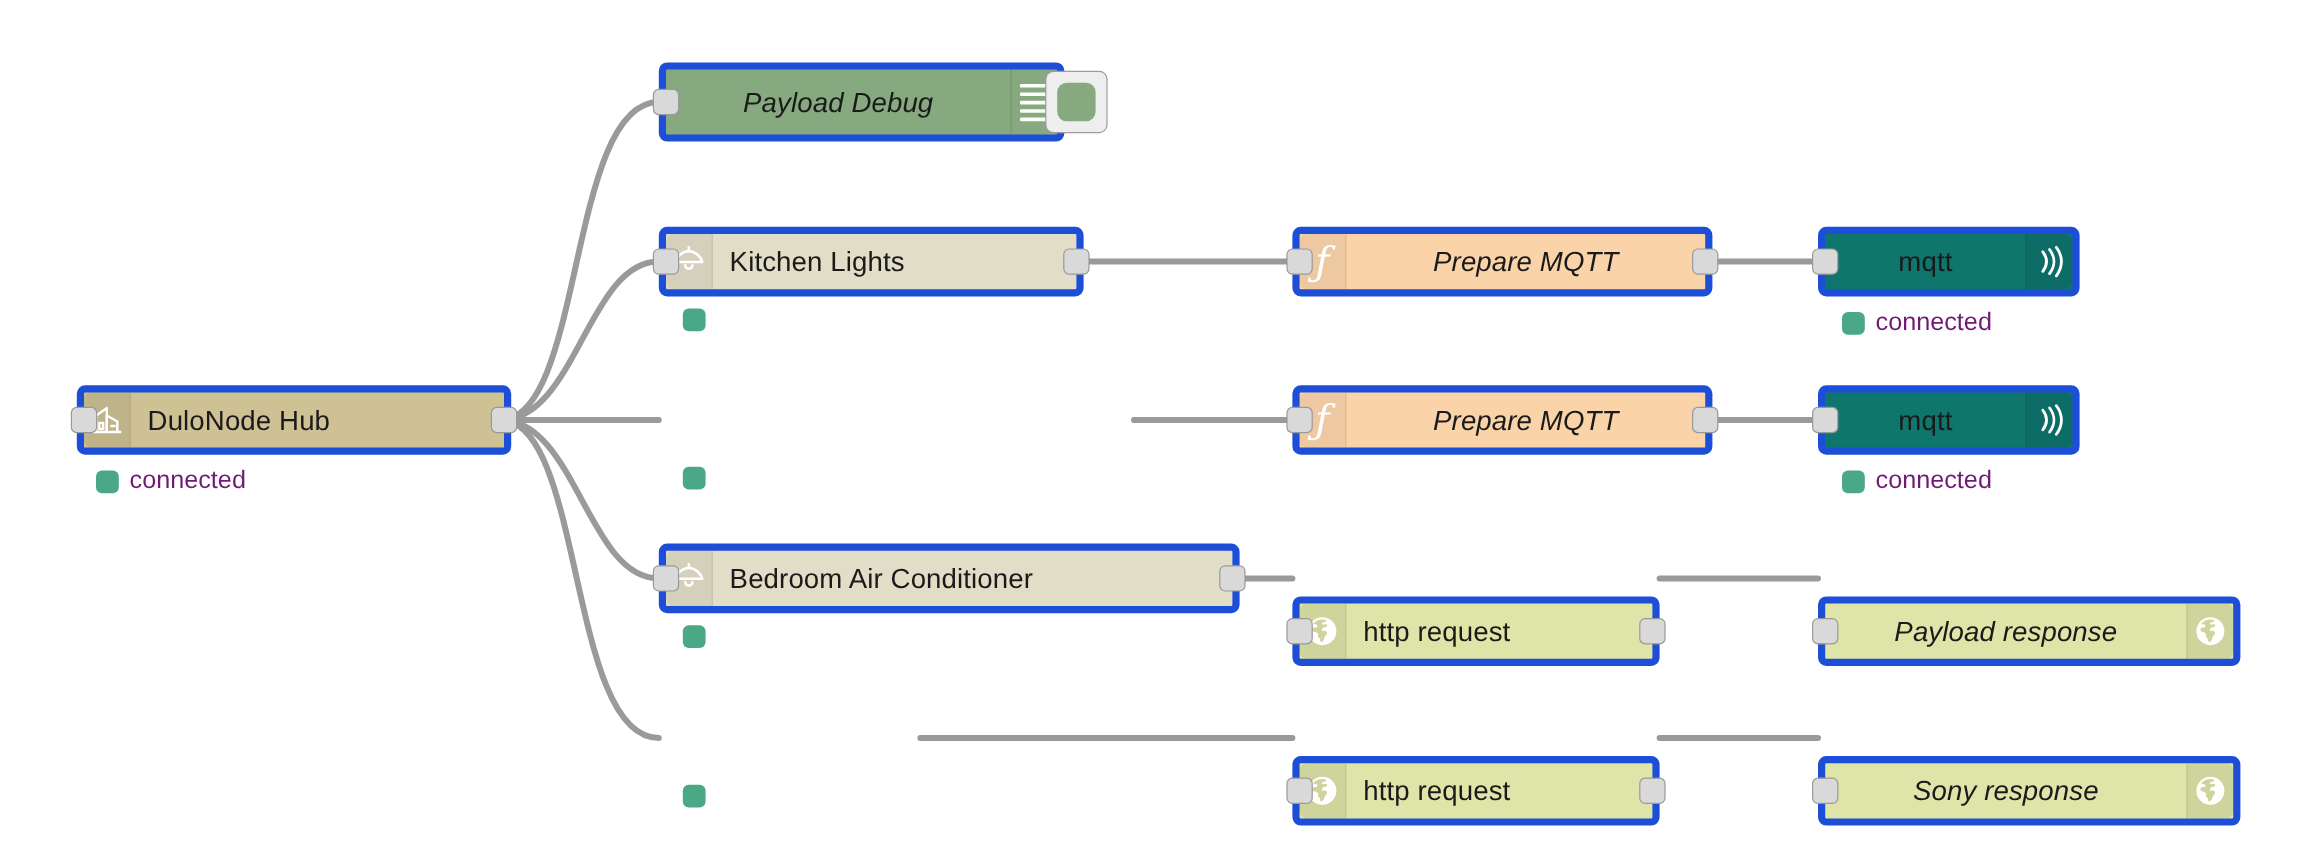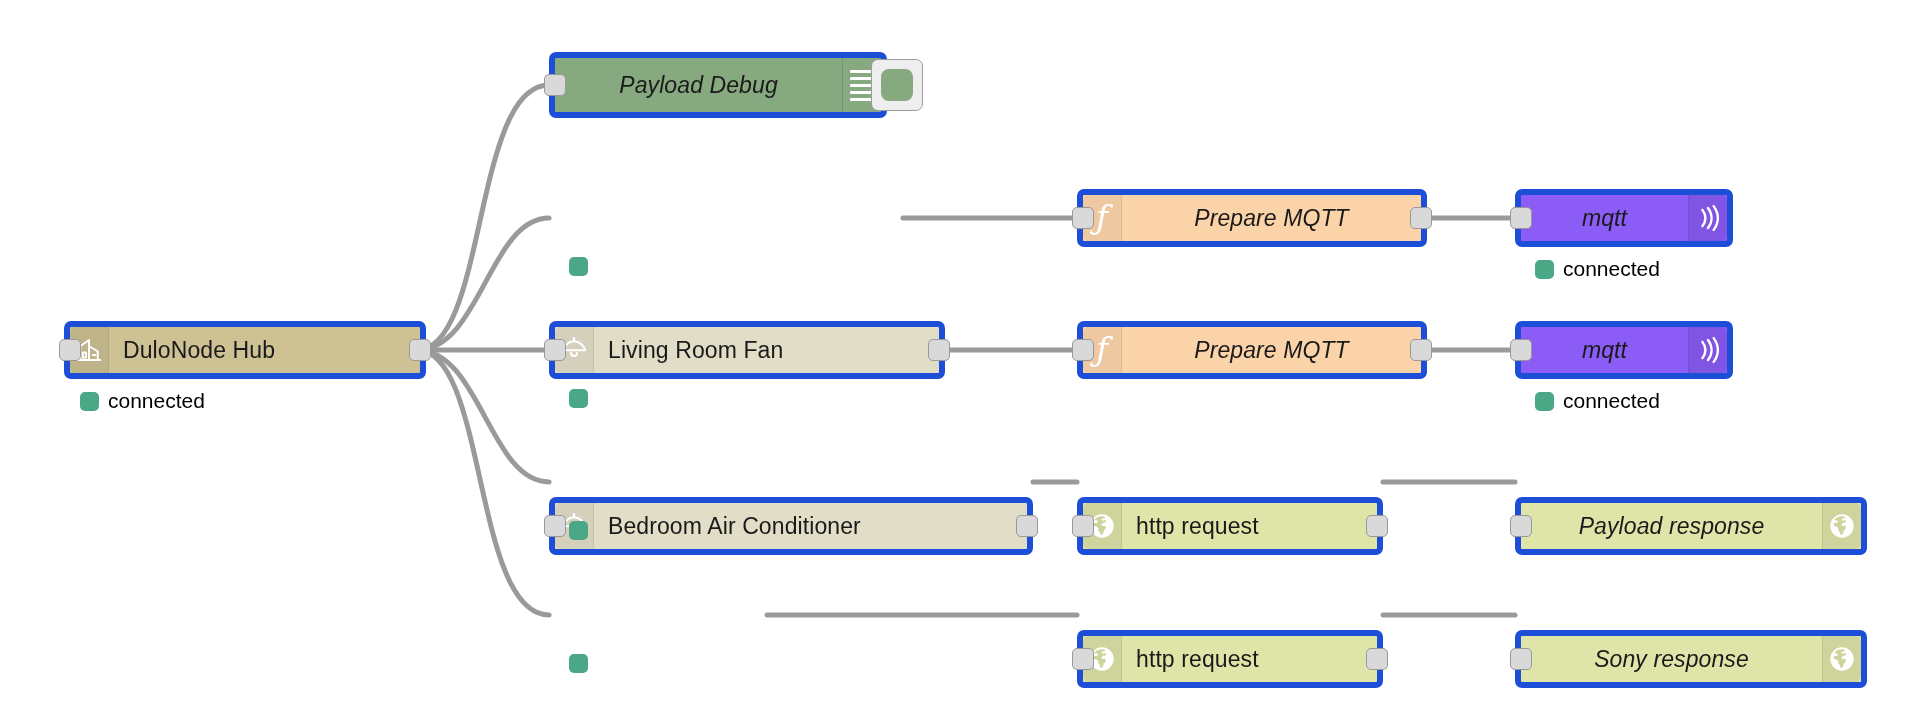--- a/index.html
+++ b/index.html
@@ -88,38 +88,38 @@
   .port.in  { left: -11px; }
   .port.out { right: -11px; }
 
   
   .status {
     position: absolute;
     display: flex;
     align-items: center;
     gap: 9px;
     font-size: 21px;
-    color: #000000;
+    color: #701a75;
     white-space: nowrap;
     justify-content: center;
   }
   .status-dot {
     width: 19px;
     height: 19px;
     border-radius: 5px;
     background: #4aa887;
     flex: 0 0 auto;
   }
 
   
   .n-hub      { background: #cec194; }
   .n-device   { background: #e2ddc7; }
   .n-debug    { background: #87a980; }
   .n-function { background: #fbd3a9; }
-  .n-mqtt     { background: #8b5cf6; font-style: italic; }
+  .n-mqtt     { background: #0f766e; }
   .n-http     { background: #dfe5a8; margin-top: 44px; }
 
   .n-hub      .icon-box { background: rgba(0,0,0,0.07); }
   .n-device   .icon-box { background: rgba(0,0,0,0.06); }
   .n-function .icon-box { background: rgba(0,0,0,0.05); }
   .n-mqtt     .icon-box { background: rgba(0,0,0,0.07); }
   .n-http     .icon-box { background: rgba(0,0,0,0.07); }
   .n-debug    .icon-box { background: rgba(0,0,0,0.00);
                           border-left: 1px solid rgba(0,0,0,0.12); }
 
@@ -239,20 +239,34 @@
             <i></i>
         </span>
       </div>
     </div>
     <div class="port in"></div>
     <div class="debug-button">
       <span class="debug-button-inner"></span>
     </div>
   </div>
 
+  <div class="node n-device" style="left:549px; top:189px; width:354px; height:58px;">
+    <div class="node-inner">
+      <div class="icon-box">
+        <svg class="glyph" width="30" height="30" viewBox="0 0 24 24" fill="none" stroke="#ffffff" stroke-width="1.7" stroke-linecap="round" stroke-linejoin="round">
+          <path d="M12 2.5v2.4"></path>
+          <path d="M12 5C7.6 5 3.8 9 3 12.2h18C20.2 9 16.4 5 12 5z"></path>
+          <path d="M9.6 14.4a2.4 2.4 0 0 0 4.8 0"></path>
+        </svg>
+      </div>
+      <div class="node-label">Kitchen Lights</div>
+    </div>
+    <div class="port in"></div>
+    <div class="port out"></div>
+  </div>
   <div class="status" style="left:569px; top:257px;">
     <span class="status-dot"></span>
 
   </div>
 
   <div class="node n-function" style="left:1077px; top:189px; width:350px; height:58px;">
     <div class="node-inner">
       <div class="icon-box">
         <span class="fn-glyph">ƒ</span>
       </div>
@@ -273,34 +287,20 @@
         </svg>
       </div>
     </div>
     <div class="port in"></div>
   </div>
   <div class="status" style="left:1535px; top:257px;">
     <span class="status-dot"></span>
     <span>connected</span>
   </div>
 
-  <div class="node n-device" style="left:549px; top:321px; width:396px; height:58px;">
-    <div class="node-inner">
-      <div class="icon-box">
-        <svg class="glyph" width="30" height="30" viewBox="0 0 24 24" fill="none" stroke="#ffffff" stroke-width="1.7" stroke-linecap="round" stroke-linejoin="round">
-          <path d="M12 2.5v2.4"></path>
-          <path d="M12 5C7.6 5 3.8 9 3 12.2h18C20.2 9 16.4 5 12 5z"></path>
-          <path d="M9.6 14.4a2.4 2.4 0 0 0 4.8 0"></path>
-        </svg>
-      </div>
-      <div class="node-label">Living Room Fan</div>
-    </div>
-    <div class="port in"></div>
-    <div class="port out"></div>
-  </div>
   <div class="status" style="left:569px; top:389px;">
     <span class="status-dot"></span>
 
   </div>
 
   <div class="node n-function" style="left:1077px; top:321px; width:350px; height:58px;">
     <div class="node-inner">
       <div class="icon-box">
         <span class="fn-glyph">ƒ</span>
       </div>
@@ -321,21 +321,21 @@
         </svg>
       </div>
     </div>
     <div class="port in"></div>
   </div>
   <div class="status" style="left:1535px; top:389px;">
     <span class="status-dot"></span>
     <span>connected</span>
   </div>
 
-  <div class="node n-device" style="left:549px; top:453px; width:484px; height:58px;margin-top:44px;">
+  <div class="node n-device" style="left:549px; top:453px; width:484px; height:58px;">
     <div class="node-inner">
       <div class="icon-box">
         <svg class="glyph" width="30" height="30" viewBox="0 0 24 24" fill="none" stroke="#ffffff" stroke-width="1.7" stroke-linecap="round" stroke-linejoin="round">
           <path d="M12 2.5v2.4"></path>
           <path d="M12 5C7.6 5 3.8 9 3 12.2h18C20.2 9 16.4 5 12 5z"></path>
           <path d="M9.6 14.4a2.4 2.4 0 0 0 4.8 0"></path>
         </svg>
       </div>
       <div class="node-label">Bedroom Air Conditioner</div>
     </div>

